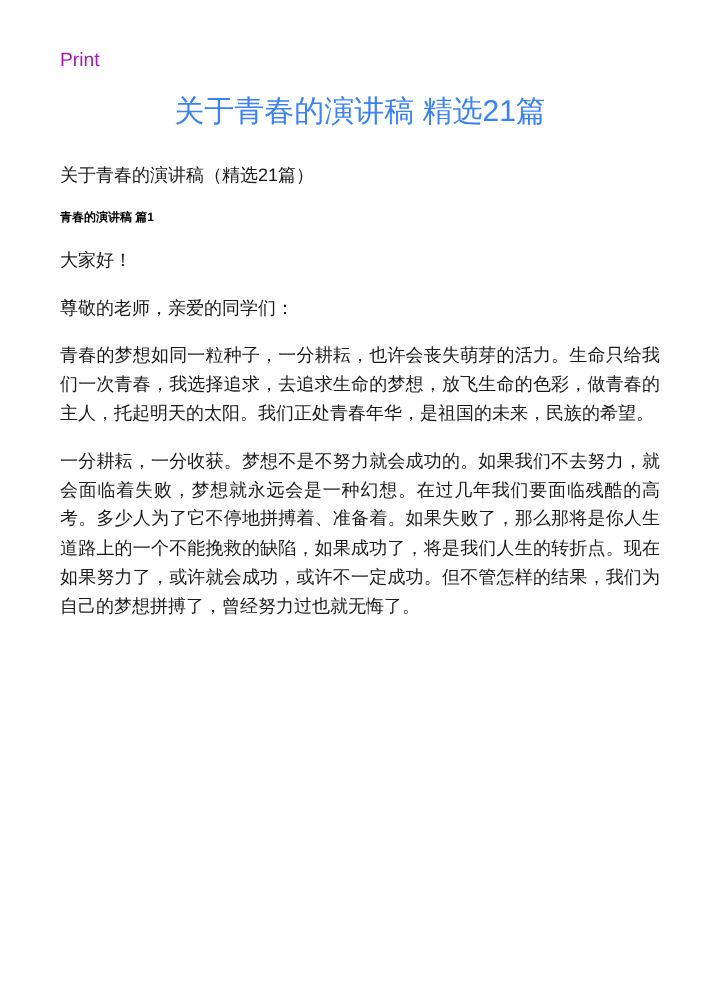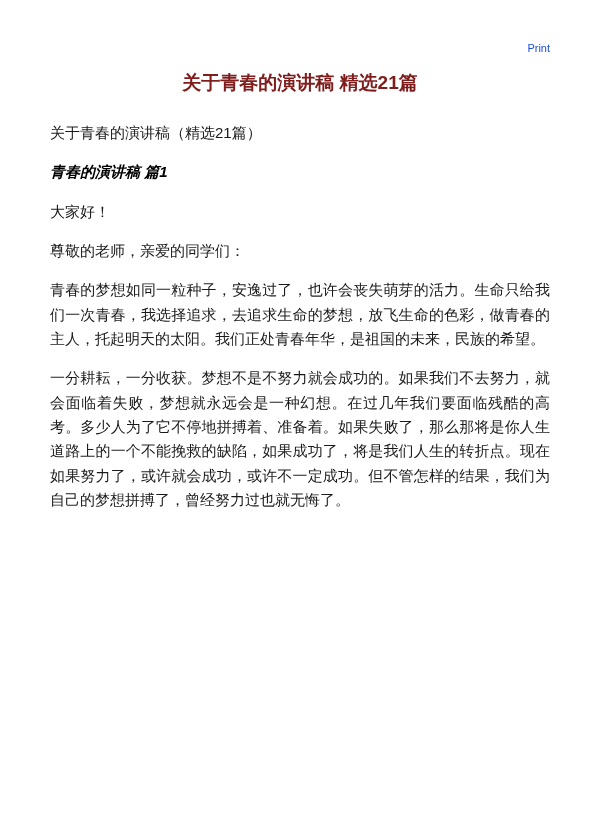--- a/index.html
+++ b/index.html
@@ -11,48 +11,46 @@
     position: relative;
     width: 600px;
     min-height: 828px;
     box-sizing: border-box;
     background: #ffffff;
     padding: 42px 50px 48px 50px;
     font-family: "Liberation Sans", "DejaVu Sans", sans-serif;
     color: #1a1a1a;
   }
   .print-label {
-    font-size: 11px;
-    color: #1d4ed8;
+    font-size: 16px;
+    color: #a21caf;
     margin: 0 0 16px 0;
     cursor: pointer;
-    text-align: right;
   }
   .doc-title {
-    font-size: 19px;
-    font-weight: bold;
+    font-size: 25px;
+    font-weight: normal;
     text-align: center;
-    color: #7f1d1d;
+    color: #3b82f6;
     margin: 10px 0 24px 0;
     line-height: 1.4;
   }
   .para {
     font-size: 15px;
     line-height: 1.62;
     margin: 0 0 15px 0;
     color: #1a1a1a;
     text-align: justify;
   }
   .section-heading {
-    font-size: 15px;
+    font-size: 10px;
     font-weight: bold;
     color: #000;
     margin: 2px 0 16px 0;
     line-height: 1.6;
-    font-style: italic;
   }
 </style>
 </head>
 <body>
 
 <div class="page">
 
   <div class="print-label">Print</div>
 
   <h1 class="doc-title">关于青春的演讲稿 精选21篇</h1>
@@ -60,19 +58,19 @@
   <p class="para">关于青春的演讲稿（精选21篇）</p>
 
 
   <h2 class="section-heading">青春的演讲稿 篇1</h2>
 
   <p class="para">大家好！</p>
 
   <p class="para">尊敬的老师，亲爱的同学们：</p>
 
 
-  <p class="para">青春的梦想如同一粒种子，安逸过了，也许会丧失萌芽的活力。生命只给我们一次青春，我选择追求，去追求生命的梦想，放飞生命的色彩，做青春的主人，托起明天的太阳。我们正处青春年华，是祖国的未来，民族的希望。</p>
+  <p class="para">青春的梦想如同一粒种子，一分耕耘，也许会丧失萌芽的活力。生命只给我们一次青春，我选择追求，去追求生命的梦想，放飞生命的色彩，做青春的主人，托起明天的太阳。我们正处青春年华，是祖国的未来，民族的希望。</p>
 
 
 
   <p class="para">一分耕耘，一分收获。梦想不是不努力就会成功的。如果我们不去努力，就会面临着失败，梦想就永远会是一种幻想。在过几年我们要面临残酷的高考。多少人为了它不停地拼搏着、准备着。如果失败了，那么那将是你人生道路上的一个不能挽救的缺陷，如果成功了，将是我们人生的转折点。现在如果努力了，或许就会成功，或许不一定成功。但不管怎样的结果，我们为自己的梦想拼搏了，曾经努力过也就无悔了。</p>
 
 </div>
 
 </body></html>

